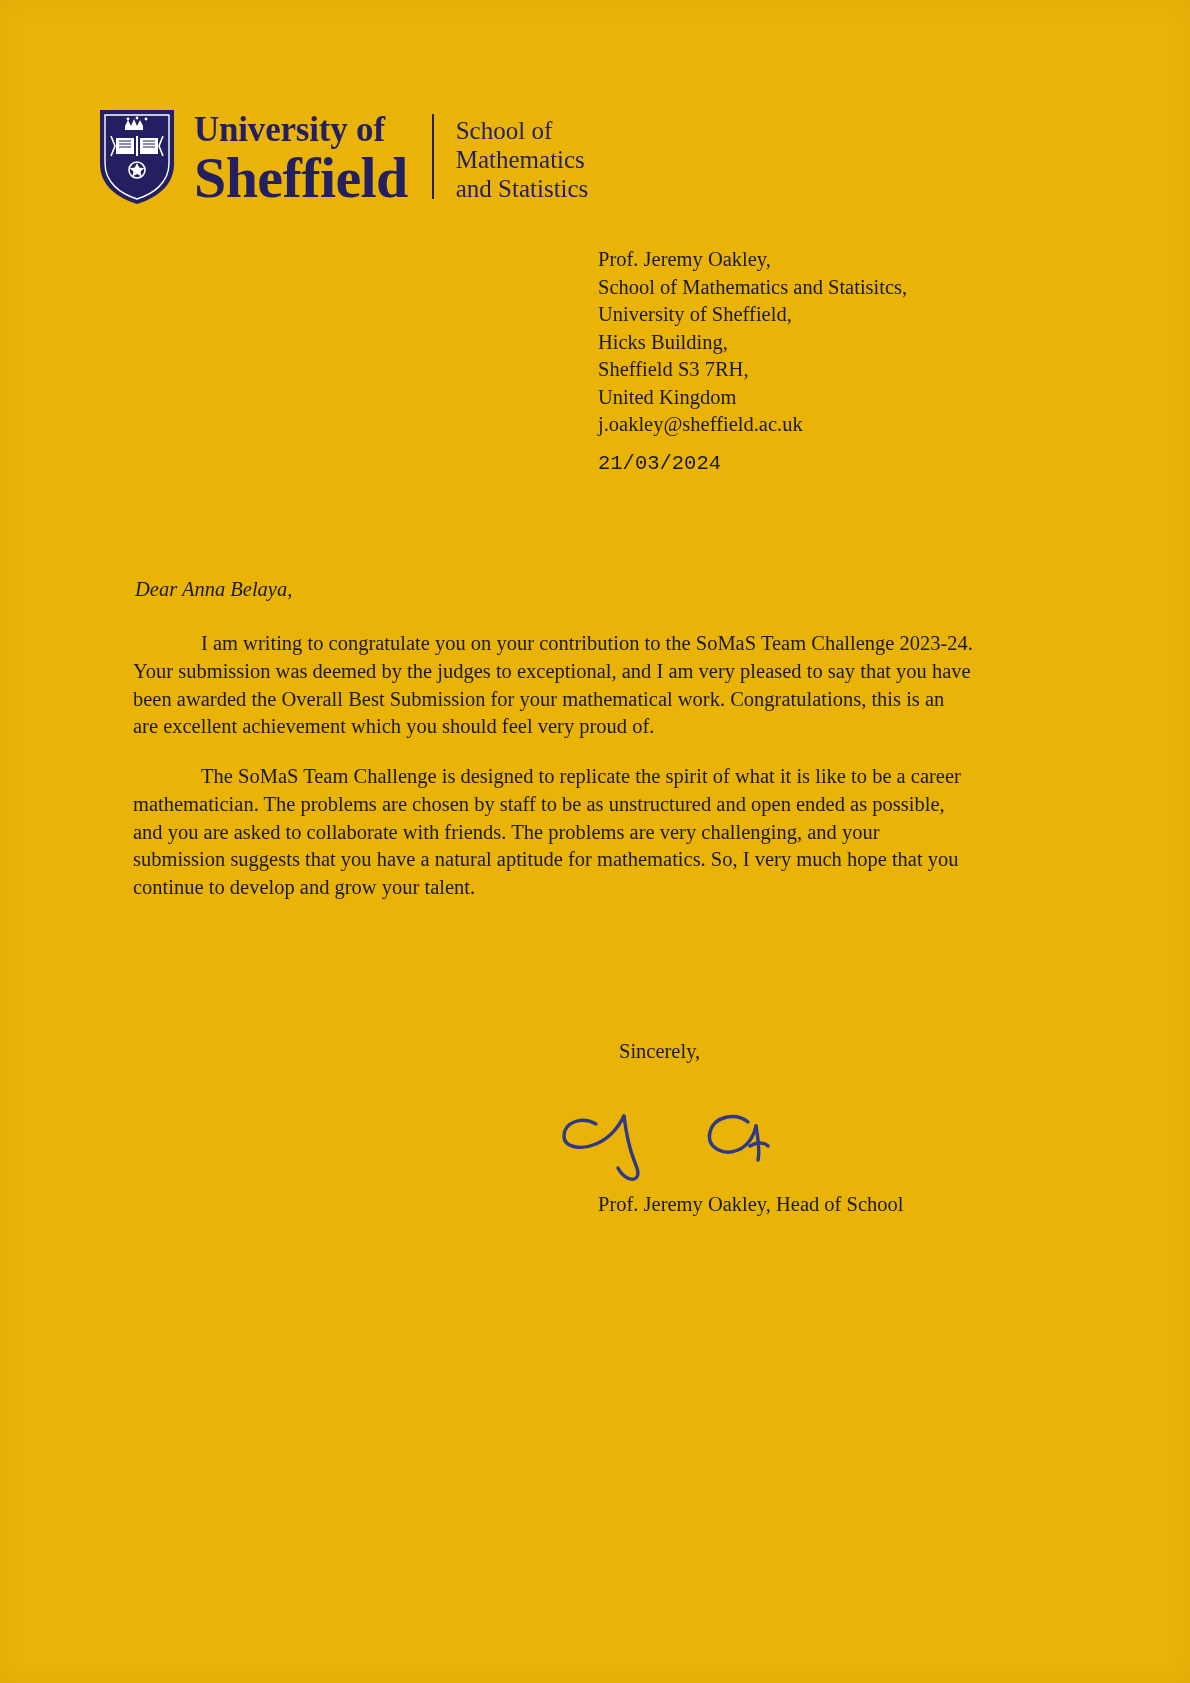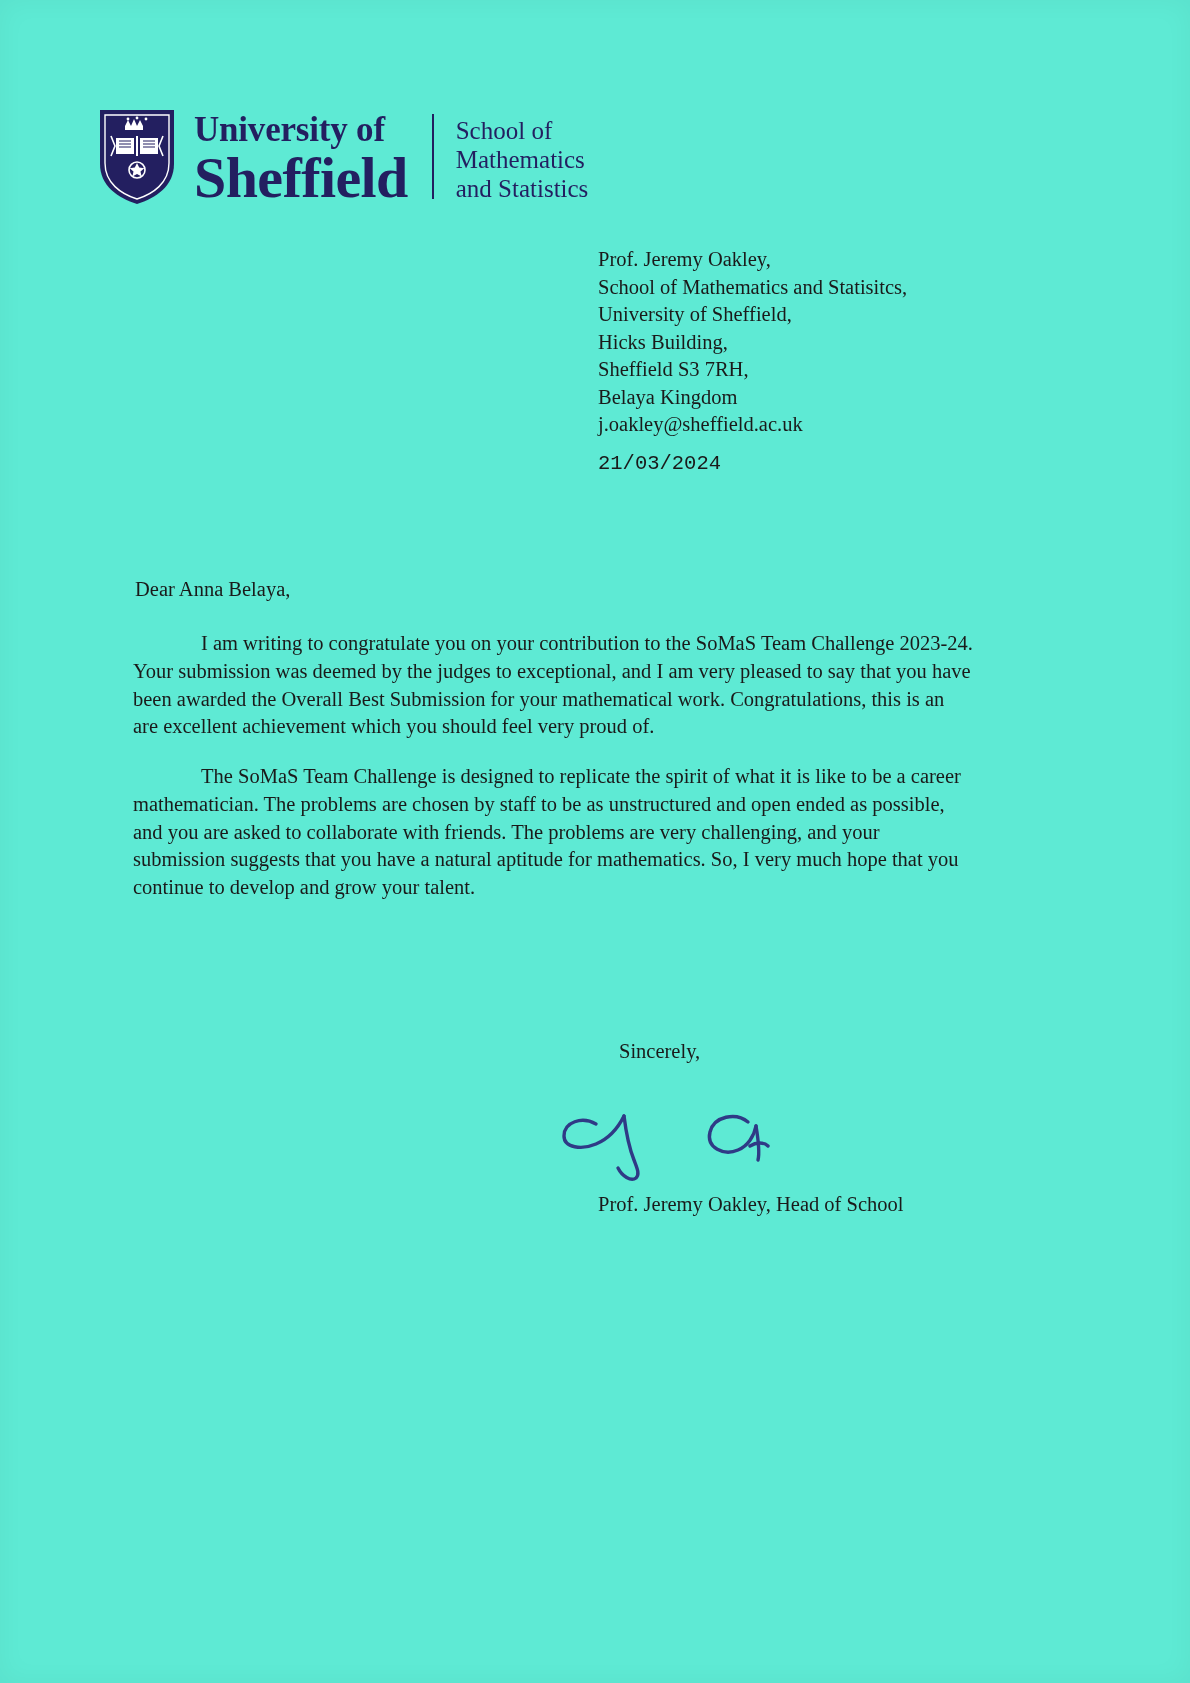--- a/index.html
+++ b/index.html
@@ -4,21 +4,21 @@
 <style>
   html, body {
     margin: 0;
     padding: 0;
     background: #b8b8b8;
   }
   .page {
     position: relative;
     width: 1190px;
     height: 1683px;
-    background: #5eead4;
+    background: #eab308;
     overflow: hidden;
     font-family: "Liberation Serif", serif;
     color: #1a1a1a;
   }
   
   .page::after {
     content: "";
     position: absolute;
     left: 0; top: 0; right: 0; bottom: 0;
     pointer-events: none;
@@ -85,20 +85,21 @@
     left: 598px;
     top: 452px;
     font-size: 20.5px;
     font-family: Liberation Mono, monospace;
   }
   .salutation {
     position: absolute;
     left: 135px;
     top: 578px;
     font-size: 20.5px;
+    font-style: italic;
   }
   .body-copy {
     position: absolute;
     left: 133px;
     top: 630px;
     width: 840px;
     font-size: 20.5px;
     line-height: 1.355;
     text-align: left;
   }
@@ -169,21 +170,21 @@
       <div>Mathematics</div>
       <div>and Statistics</div>
     </div>
   </div>
 
   <div class="sender-block">Prof. Jeremy Oakley,
 School of Mathematics and Statisitcs,
 University of Sheffield,
 Hicks Building,
 Sheffield S3 7RH,
-Belaya Kingdom
+United Kingdom
 j.oakley@sheffield.ac.uk</div>
 
   <div class="letter-date">21/03/2024</div>
 
   <div class="salutation">Dear Anna Belaya,</div>
 
   <div class="body-copy">
     <p>I am writing to congratulate you on your contribution to the SoMaS Team Challenge 2023-24. Your submission was deemed by the judges to exceptional, and I am very pleased to say that you have been awarded the Overall Best Submission for your mathematical work. Congratulations, this is an are excellent achievement which you should feel very proud of.</p>
     <p>The SoMaS Team Challenge is designed to replicate the spirit of what it is like to be a career mathematician. The problems are chosen by staff to be as unstructured and open ended as possible, and you are asked to collaborate with friends. The problems are very challenging, and your submission suggests that you have a natural aptitude for mathematics. So, I very much hope that you continue to develop and grow your talent.</p>
   </div>

